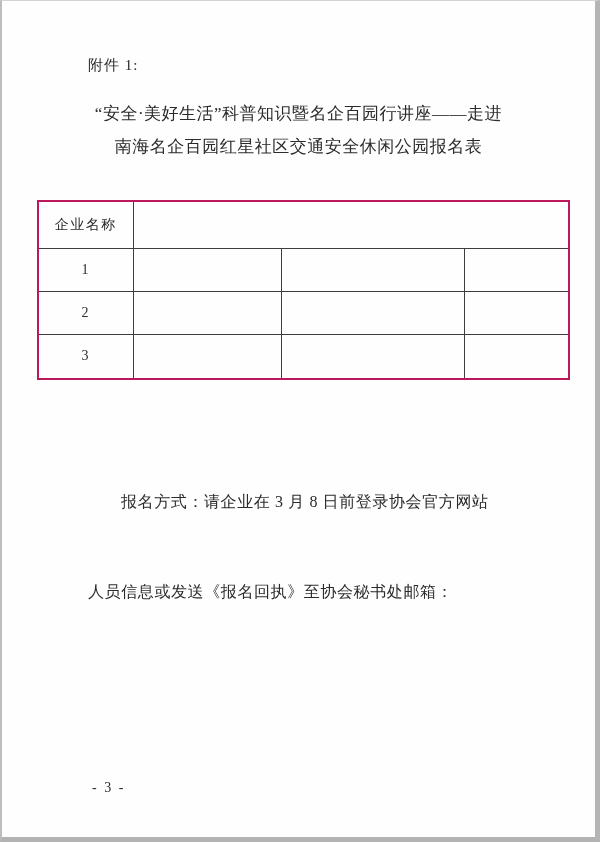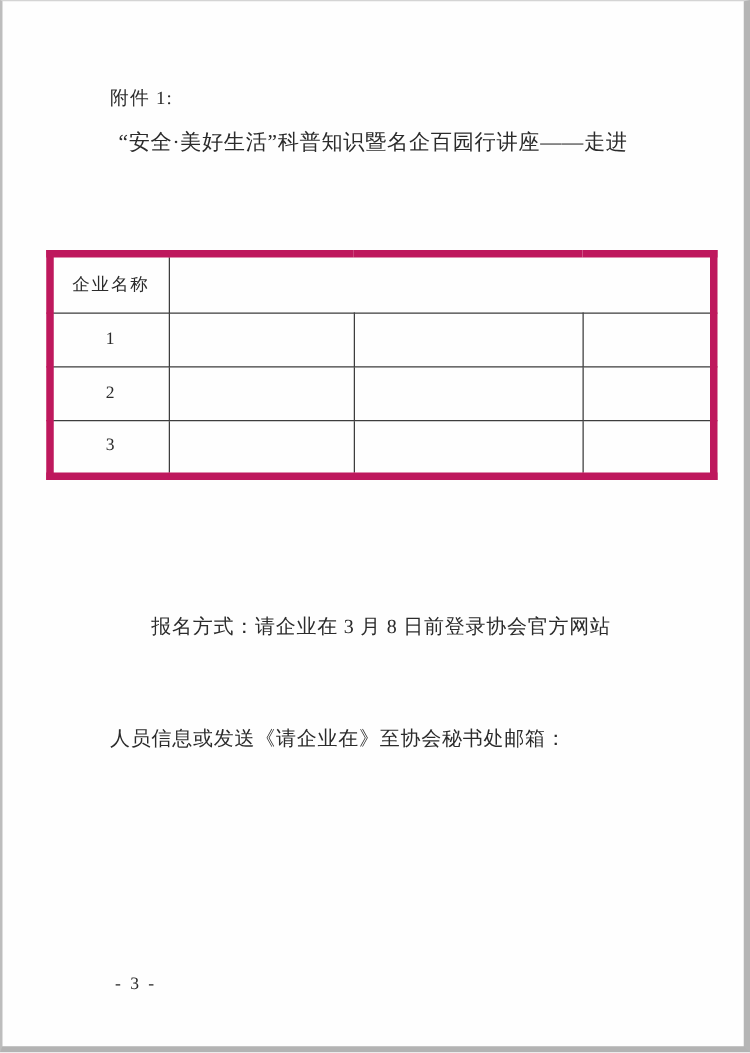--- a/index.html
+++ b/index.html
@@ -17,21 +17,21 @@
     border-left: 2px solid #bdbdbd;
     border-right: 5px solid #b5b5b5;
     border-bottom: 5px solid #b3b3b3;
     overflow: hidden;
     font-family: "Liberation Serif", "DejaVu Serif", serif;
     color: #2b2b2b;
   }
   .attachment-label {
     position: absolute;
     left: 86px;
-    top: 68px;
+    top: 55px;
     font-size: 15px;
     letter-spacing: 1px;
     white-space: pre;
   }
   .title-block {
     position: absolute;
     left: 0;
     right: 0;
     top: 96px;
     text-align: center;
@@ -40,21 +40,21 @@
     letter-spacing: 0.5px;
     white-space: nowrap;
   }
   .form-table {
     position: absolute;
     left: 35px;
     top: 199px;
     width: 531px;
     border-collapse: collapse;
     table-layout: fixed;
-    border: 6px solid #be185d;
+    border: 2px solid #be185d;
   }
   .form-table td {
     border: 1px solid #3d3d3d;
     text-align: center;
     vertical-align: middle;
     font-size: 14px;
     letter-spacing: 1.5px;
     padding: 0;
     color: #2b2b2b;
     overflow: hidden;
@@ -83,20 +83,21 @@
 </style>
 </head>
 <body>
 
 <div class="page">
 
   <div class="attachment-label">附件 1:</div>
 
   <div class="title-block">
     <div>“安全·美好生活”科普知识暨名企百园行讲座——走进</div>
+    <div>南海名企百园红星社区交通安全休闲公园报名表</div>
   </div>
 
   <table class="form-table">
     <colgroup>
       <col style="width:95px">
       <col style="width:148px">
       <col style="width:183px">
       <col style="width:105px">
     </colgroup>
     <tbody>
@@ -120,18 +121,18 @@
       <td>3</td>
       <td></td>
       <td></td>
       <td></td>
     </tr>
   </tbody>
     </table>
 
   <div class="instructions">
     <div class="line-first">报名方式：请企业在 3 月 8 日前登录协会官方网站</div>
-    <div>人员信息或发送《请企业在》至协会秘书处邮箱：</div>
+    <div>人员信息或发送《报名回执》至协会秘书处邮箱：</div>
   </div>
 
   <div class="page-number">- 3 -</div>
 
 </div>
 
 </body></html>

